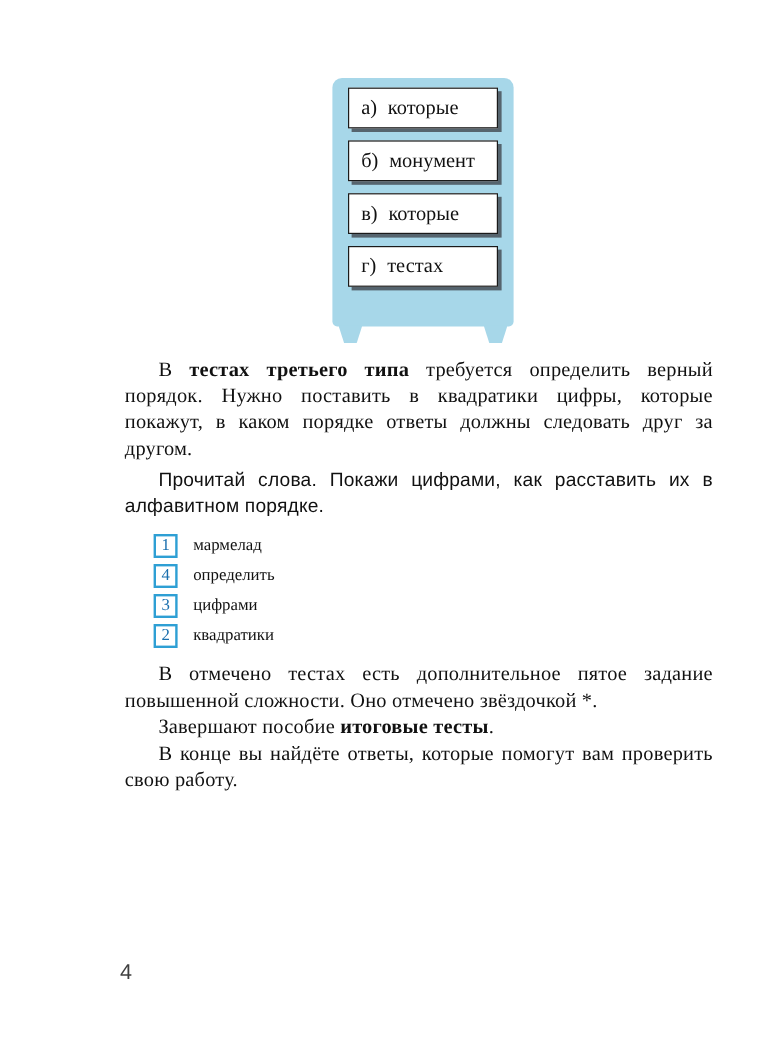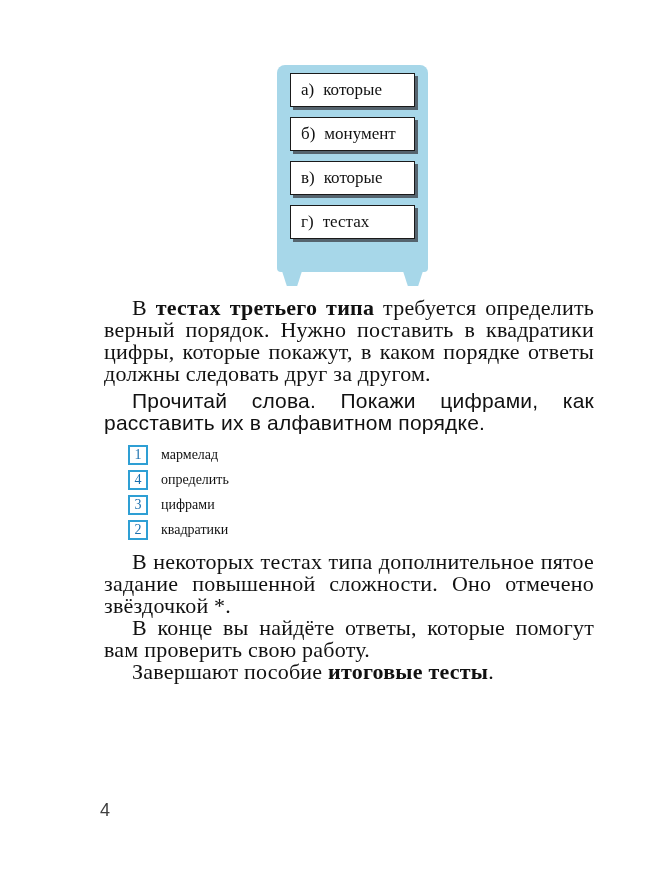--- a/index.html
+++ b/index.html
@@ -46,30 +46,30 @@
     position: absolute; top: 206px;
     width: 20px; height: 15px;
     background: var(--cabinet-blue, #a7d7e9);
     clip-path: polygon(0 0, 100% 0, 76% 100%, 24% 100%);
   }
   .foot-left { left: 5px; }
   .foot-right { right: 5px; }
 
   
   p.book {
-    font-size: 22px;
+    font-size: 17px;
     line-height: 22px;
     text-align: justify;
     text-indent: 28px;
     letter-spacing: 0.01em;
   }
   p.mb { margin-bottom: 5px; }
   p.sans {
     font-family: "Liberation Sans", sans-serif;
-    font-size: 21px;
+    font-size: 16px;
     line-height: 22px;
   }
 
   
   .word-list { margin: 8px 0 9px 24px; }
   .word-row { display: flex; align-items: center; height: 25px; }
   .num-box {
     width: 20px; height: 20px;
     background: #ffffff;
     border: 2px solid var(--number-box-border, #2e9fd4);
@@ -134,22 +134,22 @@
       <div class="word-row">
         <span class="num-box">3</span>
         <span class="word">цифрами</span>
       </div>
       <div class="word-row">
         <span class="num-box">2</span>
         <span class="word">квадратики</span>
       </div>
     </div>
 
-    <p class="book">В некоторых тестах типа дополнительное пятое задание повышенной сложности. Оно отмечено звёздочкой *.</p>
+    <p class="book">В отмечено тестах есть дополнительное пятое задание повышенной сложности. Оно отмечено звёздочкой *.</p>
+
+    <p class="book"><span>Завершают пособие </span><b>итоговые тесты</b><span>.</span></p>
 
     <p class="book">В конце вы найдёте ответы, которые помогут вам проверить свою работу.</p>
-
-    <p class="book"><span>Завершают пособие </span><b>итоговые тесты</b><span>.</span></p>
 
   </div>
 
   <div class="page-number">4</div>
 </div>
 
 </body></html>

